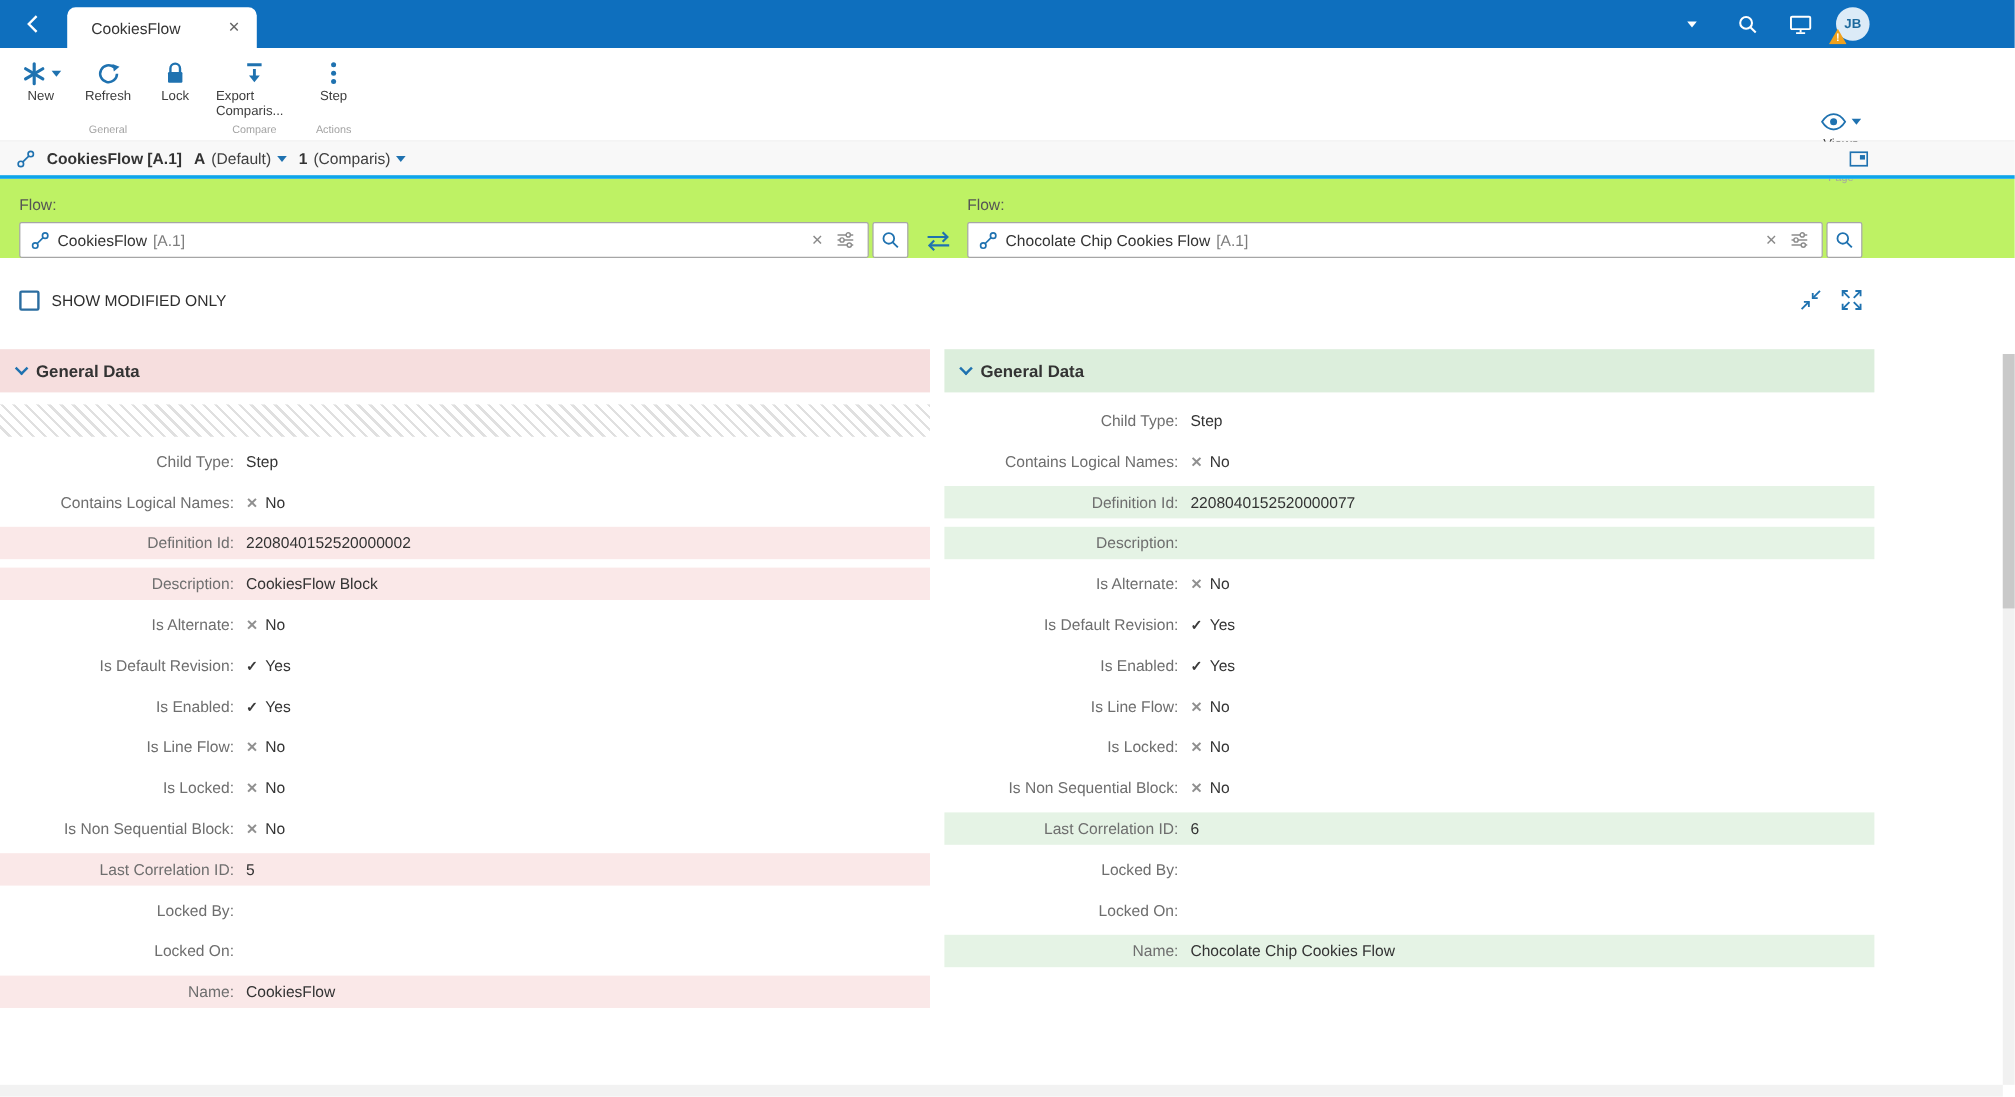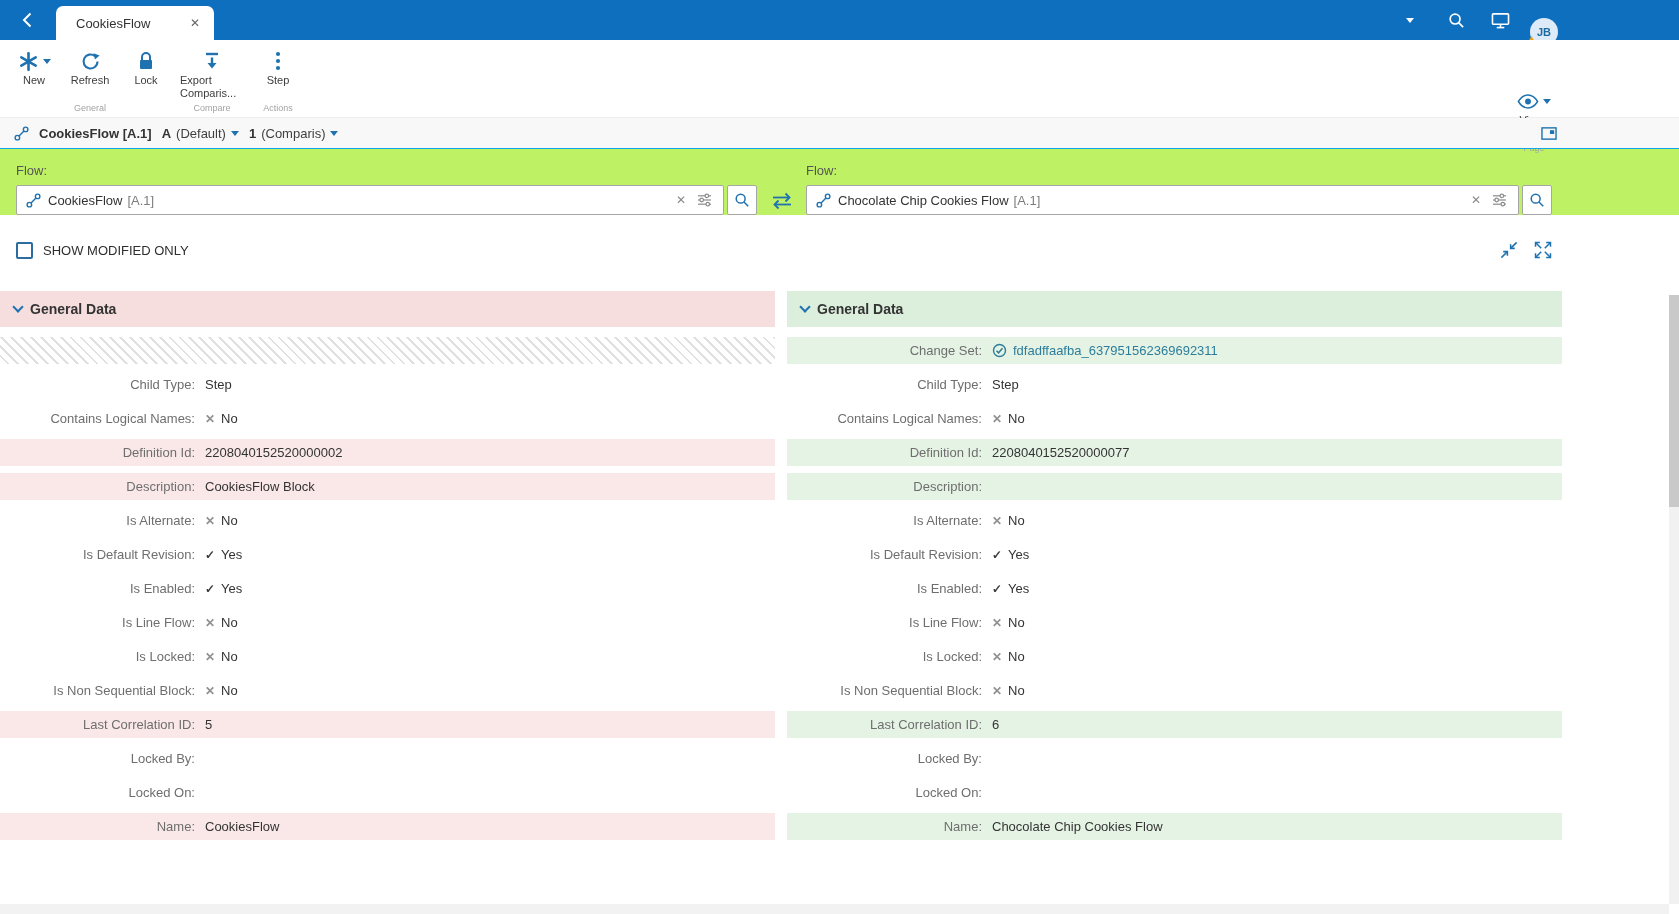--- a/index.html
+++ b/index.html
@@ -17,21 +17,21 @@
   .tab { position:absolute; left:56px; bottom:0; width:158px; height:34px;
     background:#fff; border-radius:7px 7px 0 0; display:flex; align-items:center;
     padding:0 10px 0 20px; cursor:pointer; }
   .tab-title { flex:1; color:#333; }
   .tab-close { color:#666; font-size:12px; cursor:pointer; padding:2px 4px; }
   .tb-abs { position:absolute; top:0; height:40px; display:flex; align-items:center;
     justify-content:center; width:36px; cursor:pointer; }
   .tb-caret { left:1392px; }
   .tb-search { left:1438px; }
   .tb-monitor { left:1482px; }
-  .tb-avatar { position:absolute; left:1530px; top:18px; width:28px; height:28px;
+  .tb-avatar { position:absolute; left:1530px; top:6px; width:28px; height:28px;
     border-radius:50%; background:#dcebf7; color:#1d6a9e; font-weight:bold; font-size:11px;
     display:flex; align-items:center; justify-content:center; cursor:pointer; }
   .warn { position:absolute; left:-6px; bottom:-3px; width:15px; height:13px;
     background:#f0a11c; clip-path:polygon(50% 0,100% 100%,0 100%);
     color:#fff; font-size:9px; font-weight:bold; display:flex; align-items:flex-end;
     justify-content:center; line-height:1.1; }
 
   .caret { width:0; height:0; border-left:4px solid transparent;
     border-right:4px solid transparent; border-top:5px solid #1f72b0; display:inline-block; }
   .caret.white { border-top-color:#fff; }
@@ -42,21 +42,21 @@
   .rgroup { display:flex; flex-direction:column; }
   .rbuttons { flex:1; display:flex; align-items:stretch; }
   .rbtn { min-width:56px; padding:8px 6px 0; display:flex; flex-direction:column;
     align-items:center; cursor:pointer; }
   .ricon { height:26px; display:flex; align-items:center; justify-content:center; gap:4px; }
   .rlabel { font-size:11px; color:#3d3d3d; text-align:left; line-height:1.2; max-width:64px; }
   .rcaption { font-size:9px; color:#a3a3a3; text-align:center; padding:3px 0 4px; }
   .rgroup.page { position:absolute; right:117px; top:0; height:100%;margin-top:40px; }
 
   
-  .breadcrumb { height:31px; background:#f8f8f8; border-bottom:1px solid #0ea5e9;
+  .breadcrumb { height:31px; background:#f8f8f8; border-bottom:3px solid #0ea5e9;
     display:flex; align-items:center; padding:0 14px; gap:10px; position:relative; }
   .bc-title { color:#333; font-weight:600; }
   .bc-combo { display:flex; align-items:center; gap:5px; cursor:pointer; }
   .bc-key { font-weight:700; color:#333; }
   .bc-qual { color:#404040; }
   .bc-panel { position:absolute; right:122px; cursor:pointer; display:flex; }
 
   
   .selector { padding:14px 16px 0; display:flex; background:#bef264; }
   .sel-col { display:flex; flex-direction:column; }
@@ -466,32 +466,20 @@
         </div>
       </div>
   </div>
 
   <div class="panel panel-right">
     <div class="sec-header">
       <span class="sec-chev"></span>
       <span>General Data</span>
     </div>
     <div id="rows-right">
-        <div class="row diff">
-          <div class="row-label">Change Set:</div>
-          <div class="row-value">
-            <span class="cs-check">
-              <svg width="15" height="15" viewBox="0 0 16 16">
-                <circle cx="8" cy="8" r="6.4" fill="none" stroke="#2d7d9a" stroke-width="1.5"></circle>
-                <path d="M4.8 8.3 7 10.5 11.2 5.6" fill="none" stroke="#2d7d9a" stroke-width="1.6"></path>
-              </svg>
-            </span>
-            <span class="link">fdfadffaafba_637951562369692311</span>
-          </div>
-        </div>
         <div class="row same">
           <div class="row-label">Child Type:</div>
           <div class="row-value">Step</div>
         </div>
         <div class="row same">
           <div class="row-label">Contains Logical Names:</div>
           <div class="row-value">
             <span class="ic-no">✕</span>
             <span>No</span>
           </div>

